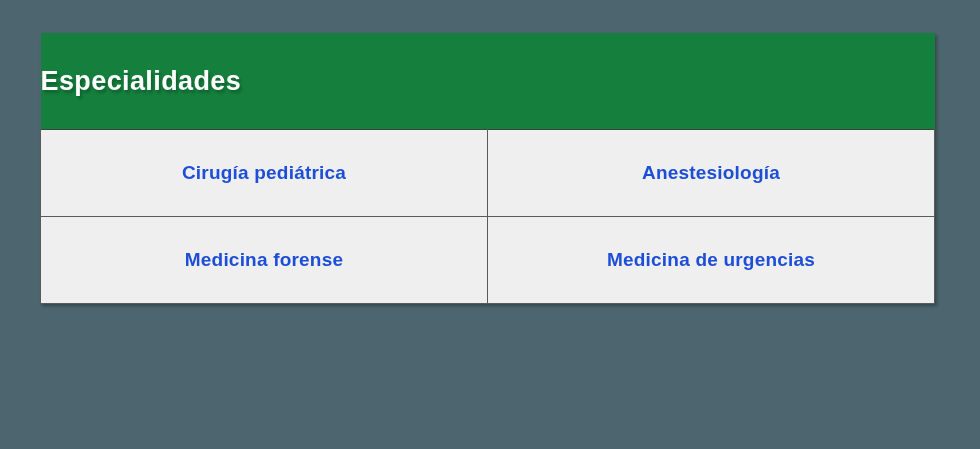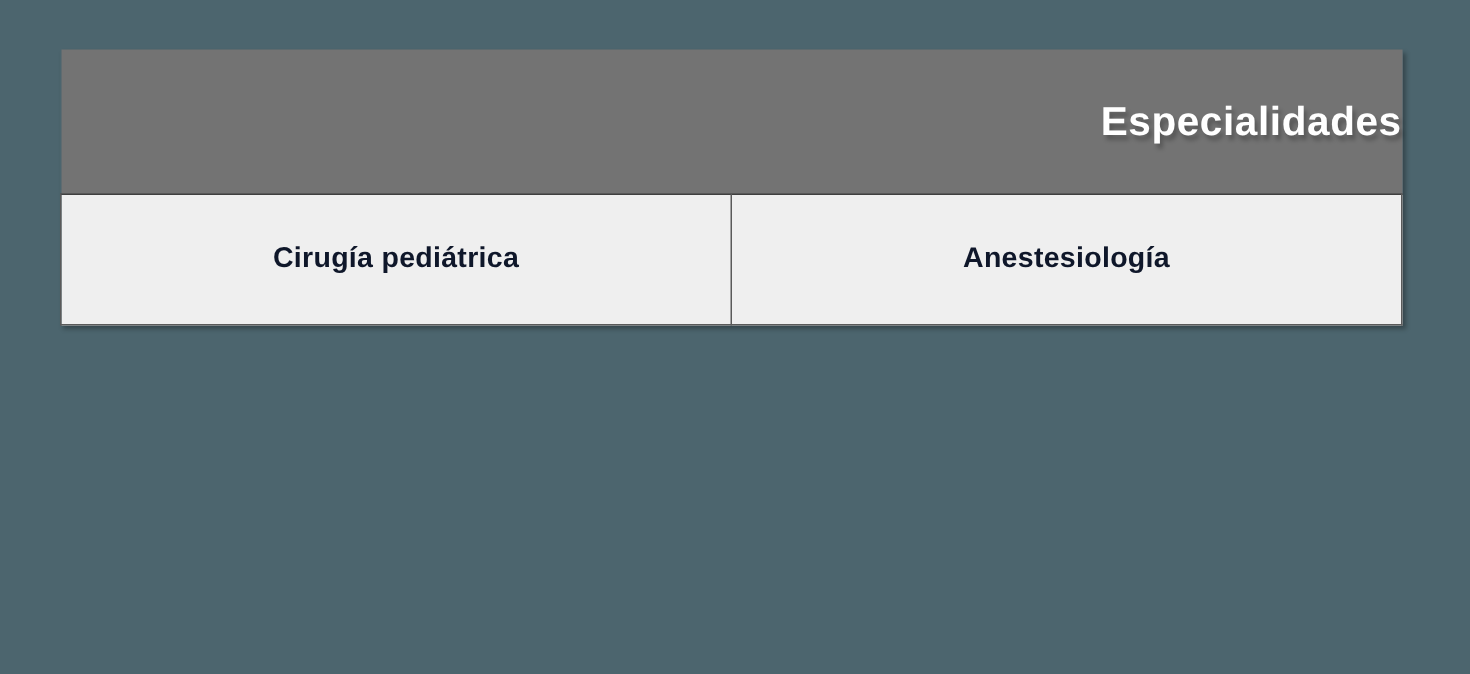--- a/index.html
+++ b/index.html
@@ -25,24 +25,24 @@
     left: 40px;
     top: 33px;
     width: 895px;
     box-sizing: border-box;
     border-collapse: collapse;
     table-layout: fixed;
     box-shadow: 2px 2px 3px rgba(0, 0, 0, 0.30);
   }
 
   .table-header-cell {
-    background: #737373;
+    background: #15803d;
     height: 96px;
     padding: 0;
-    text-align: right;
+    text-align: left;
     vertical-align: middle;
     border: none;
   }
 
   .table-title {
     display: block;
     color: #ffffff;
     font-family: "Liberation Sans", sans-serif;
     font-size: 27px;
     font-weight: bold;
@@ -70,21 +70,21 @@
     border-top: 1px solid #9a9a9a;
   }
 
   .spec-row-last .spec-cell {
     height: 98px;
     border-bottom: 1px solid #2c2c2c;
   }
 
   .spec-label {
     display: block;
-    color: #0f172a;
+    color: #1d4ed8;
     font-family: "Liberation Sans", sans-serif;
     font-size: 19px;
     font-weight: bold;
     letter-spacing: 0.2px;
     line-height: 1.2;
   }
 </style>
 </head>
 <body>
 
@@ -102,18 +102,26 @@
 
       <tr class="spec-row-first">
         <td class="spec-cell">
           <span class="spec-label">Cirugía pediátrica</span>
         </td>
         <td class="spec-cell">
           <span class="spec-label">Anestesiología</span>
         </td>
       </tr>
 
+      <tr class="spec-row-middle">
+        <td class="spec-cell">
+          <span class="spec-label">Medicina forense</span>
+        </td>
+        <td class="spec-cell">
+          <span class="spec-label">Medicina de urgencias</span>
+        </td>
+      </tr>
 
 
     </tbody>
   </table>
 
 </div>
 
 </body></html>

